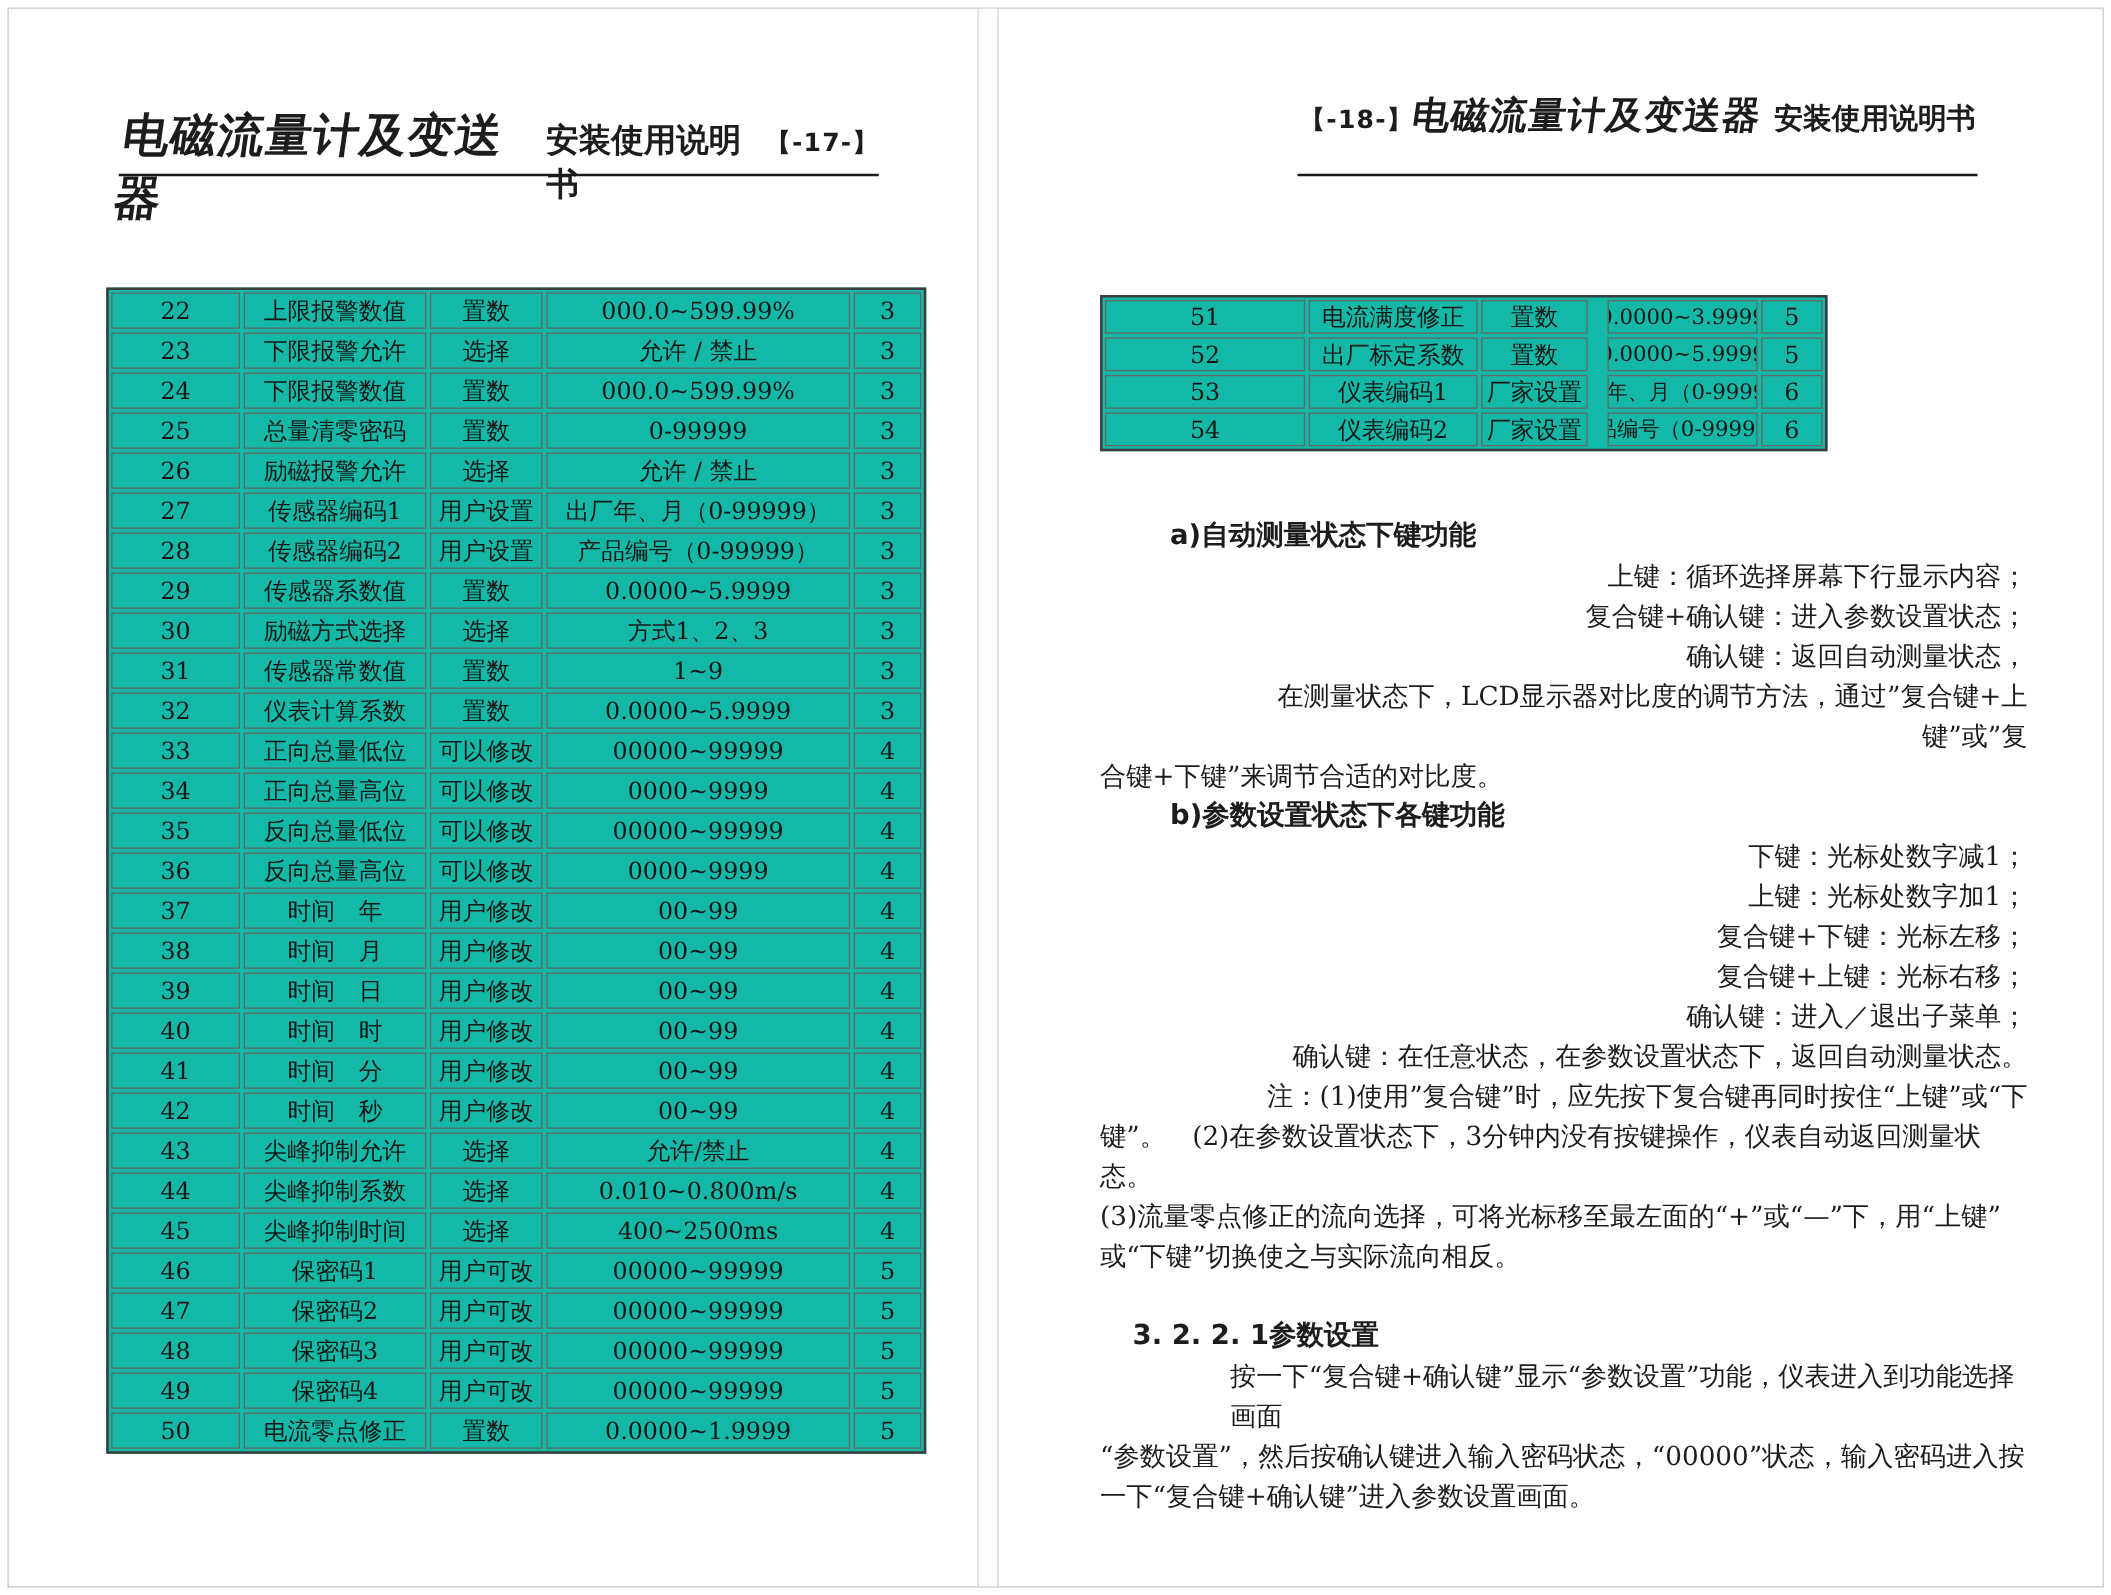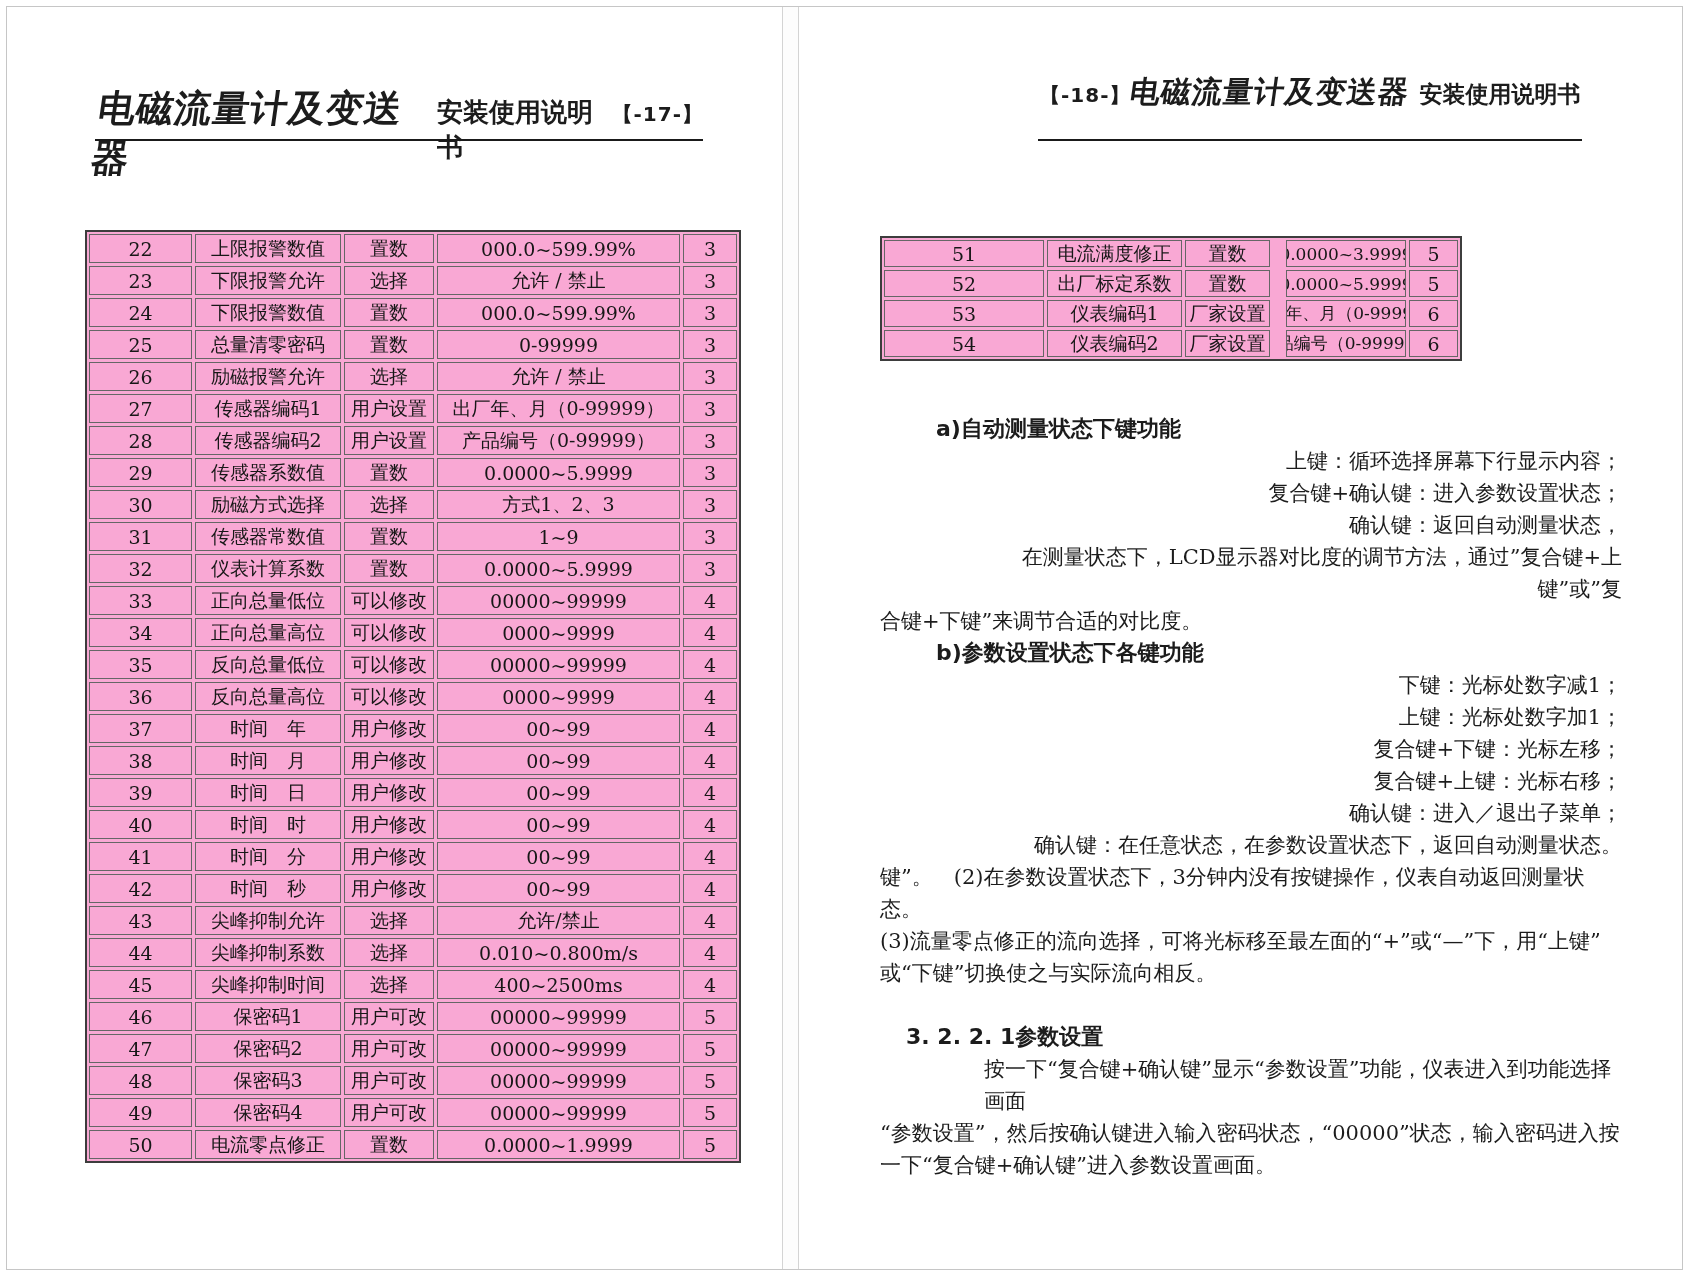--- a/index.html
+++ b/index.html
@@ -24,21 +24,21 @@
   .pg { font-weight:bold; font-size:20px; font-family:"DejaVu Sans","Liberation Sans",sans-serif; letter-spacing:1px; }
   .hdr-l .pg { margin-left:auto; }
   .hdr-r .doc-title { font-size:30px; }
   .hdr-r .doc-sub { font-size:23px; margin-left:10px; }
   .titlegrp { display:flex; align-items:baseline; }
   .rule { position:absolute; height:2px; background:#1a1a1a; }
   .rule-l { left:95px; top:139px; width:608px; }
   .rule-r { left:1038px; top:139px; width:544px; }
 
   
-  .ptable { position:absolute; display:grid; gap:3px; border:2px solid #3d3d3d; padding:2px; background:#f9a8d4; }
+  .ptable { position:absolute; display:grid; gap:3px; border:2px solid #3d3d3d; padding:2px; background:#14b8a6; }
   .cell { border:1px solid #666; display:flex; align-items:center; justify-content:center;
     font-size:19px; white-space:nowrap; overflow:hidden; color:#171717; }
   .lt { left:85px; top:230px; width:648px; grid-template-columns:103px 146px 90px 243px 1fr; }
   .lt .cell { height:27px; }
   .rt { left:880px; top:236px; width:574px; grid-template-columns:160px 135px 85px 133px 1fr; }
   .rt .cell { height:25px; }
   .rt .c-range { font-size:17px;margin-left:13px; }
 
   
   .body { position:absolute; left:880px; top:413px; width:742px; font-size:21px; }
@@ -285,20 +285,21 @@
     <p class="k">确认键：返回自动测量状态，</p>
     <p class="k">在测量状态下，LCD显示器对比度的调节方法，通过”复合键+上键”或”复</p>
     <p class="f">合键+下键”来调节合适的对比度。</p>
     <p class="h">b)参数设置状态下各键功能</p>
     <p class="k">下键：光标处数字减1；</p>
     <p class="k">上键：光标处数字加1；</p>
     <p class="k">复合键+下键：光标左移；</p>
     <p class="k">复合键+上键：光标右移；</p>
     <p class="k">确认键：进入／退出子菜单；</p>
     <p class="k">确认键：在任意状态，在参数设置状态下，返回自动测量状态。</p>
+    <p class="k">注：(1)使用”复合键”时，应先按下复合键再同时按住“上键”或“下</p>
     <p class="f">键”。　(2)在参数设置状态下，3分钟内没有按键操作，仪表自动返回测量状态。</p>
     <p class="f">(3)流量零点修正的流向选择，可将光标移至最左面的“+”或“—”下，用“上键”</p>
     <p class="f">或“下键”切换使之与实际流向相反。</p>
     <p class="h2">3. 2. 2. 1参数设置</p>
     <p class="k2">按一下“复合键+确认键”显示“参数设置”功能，仪表进入到功能选择画面</p>
     <p class="f">“参数设置”，然后按确认键进入输入密码状态，“00000”状态，输入密码进入按</p>
     <p class="f">一下“复合键+确认键”进入参数设置画面。</p>
   </div>
 </div>
 

